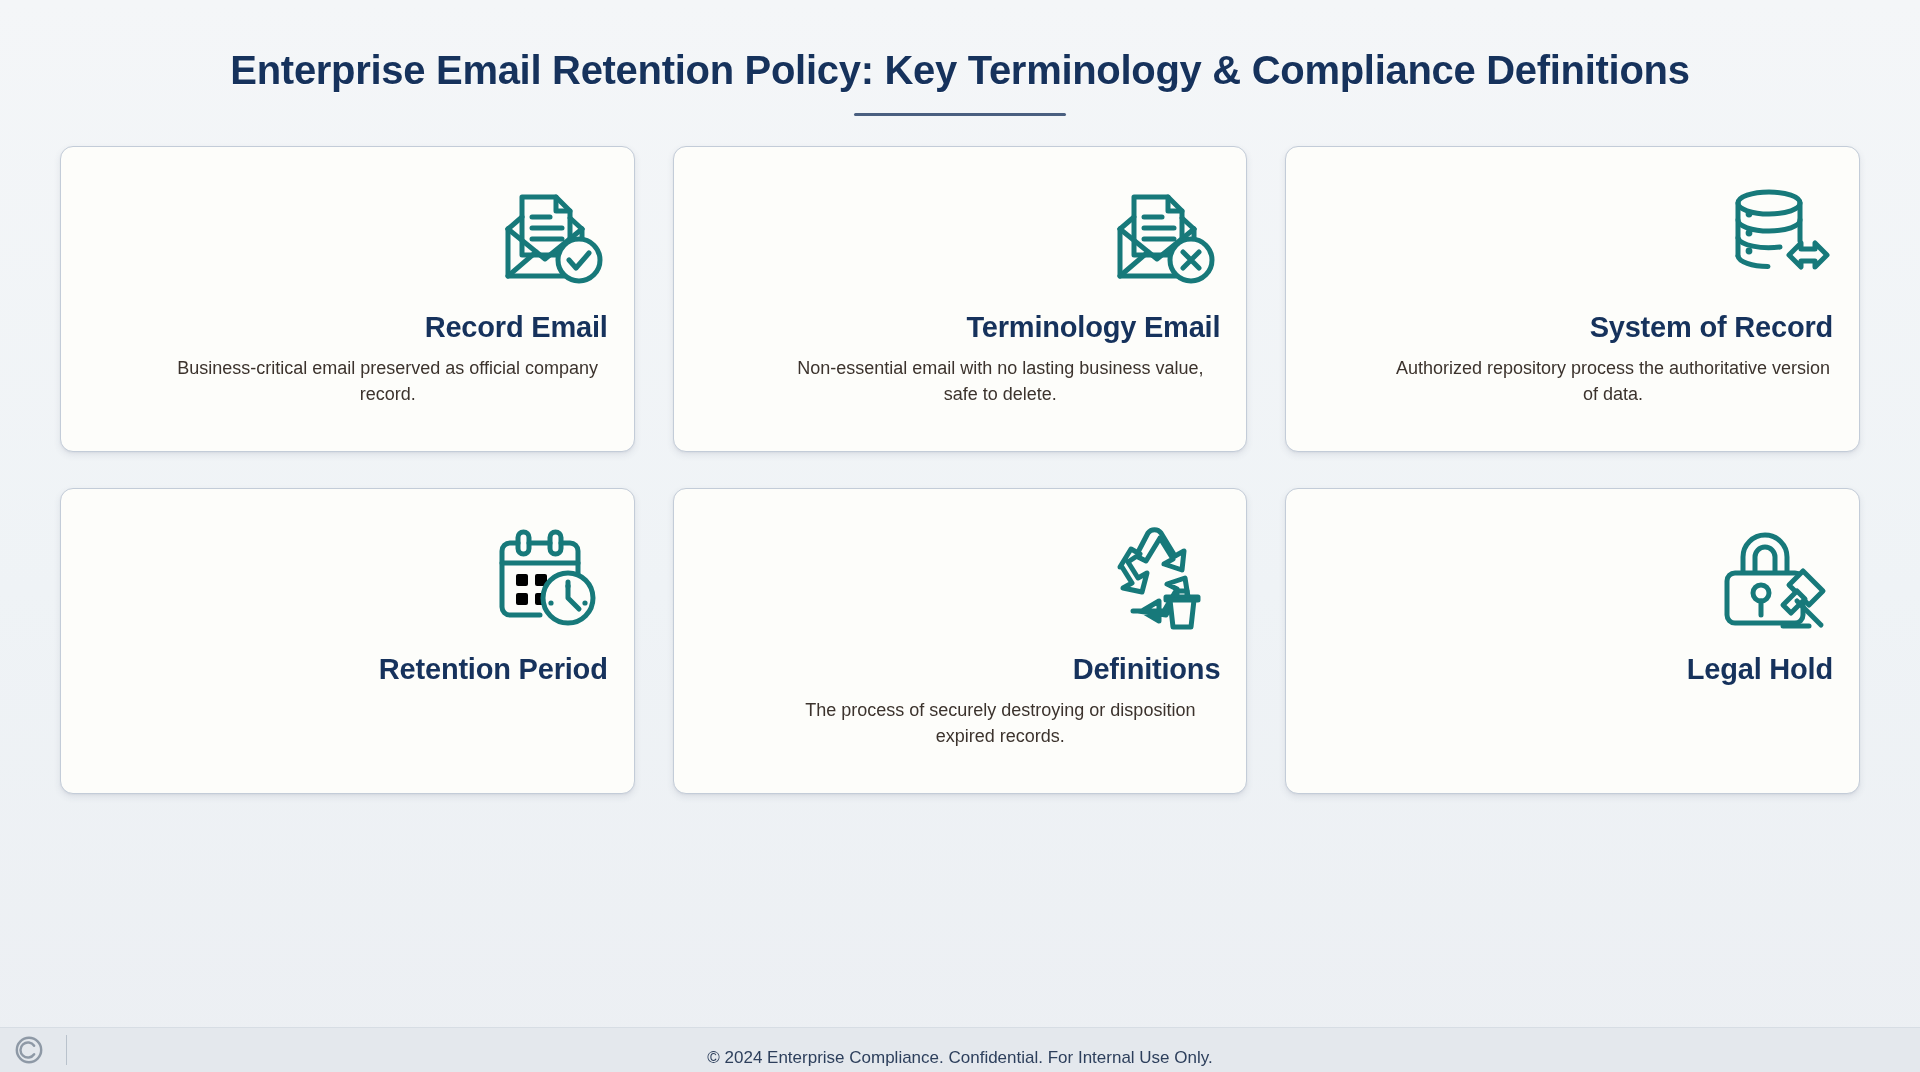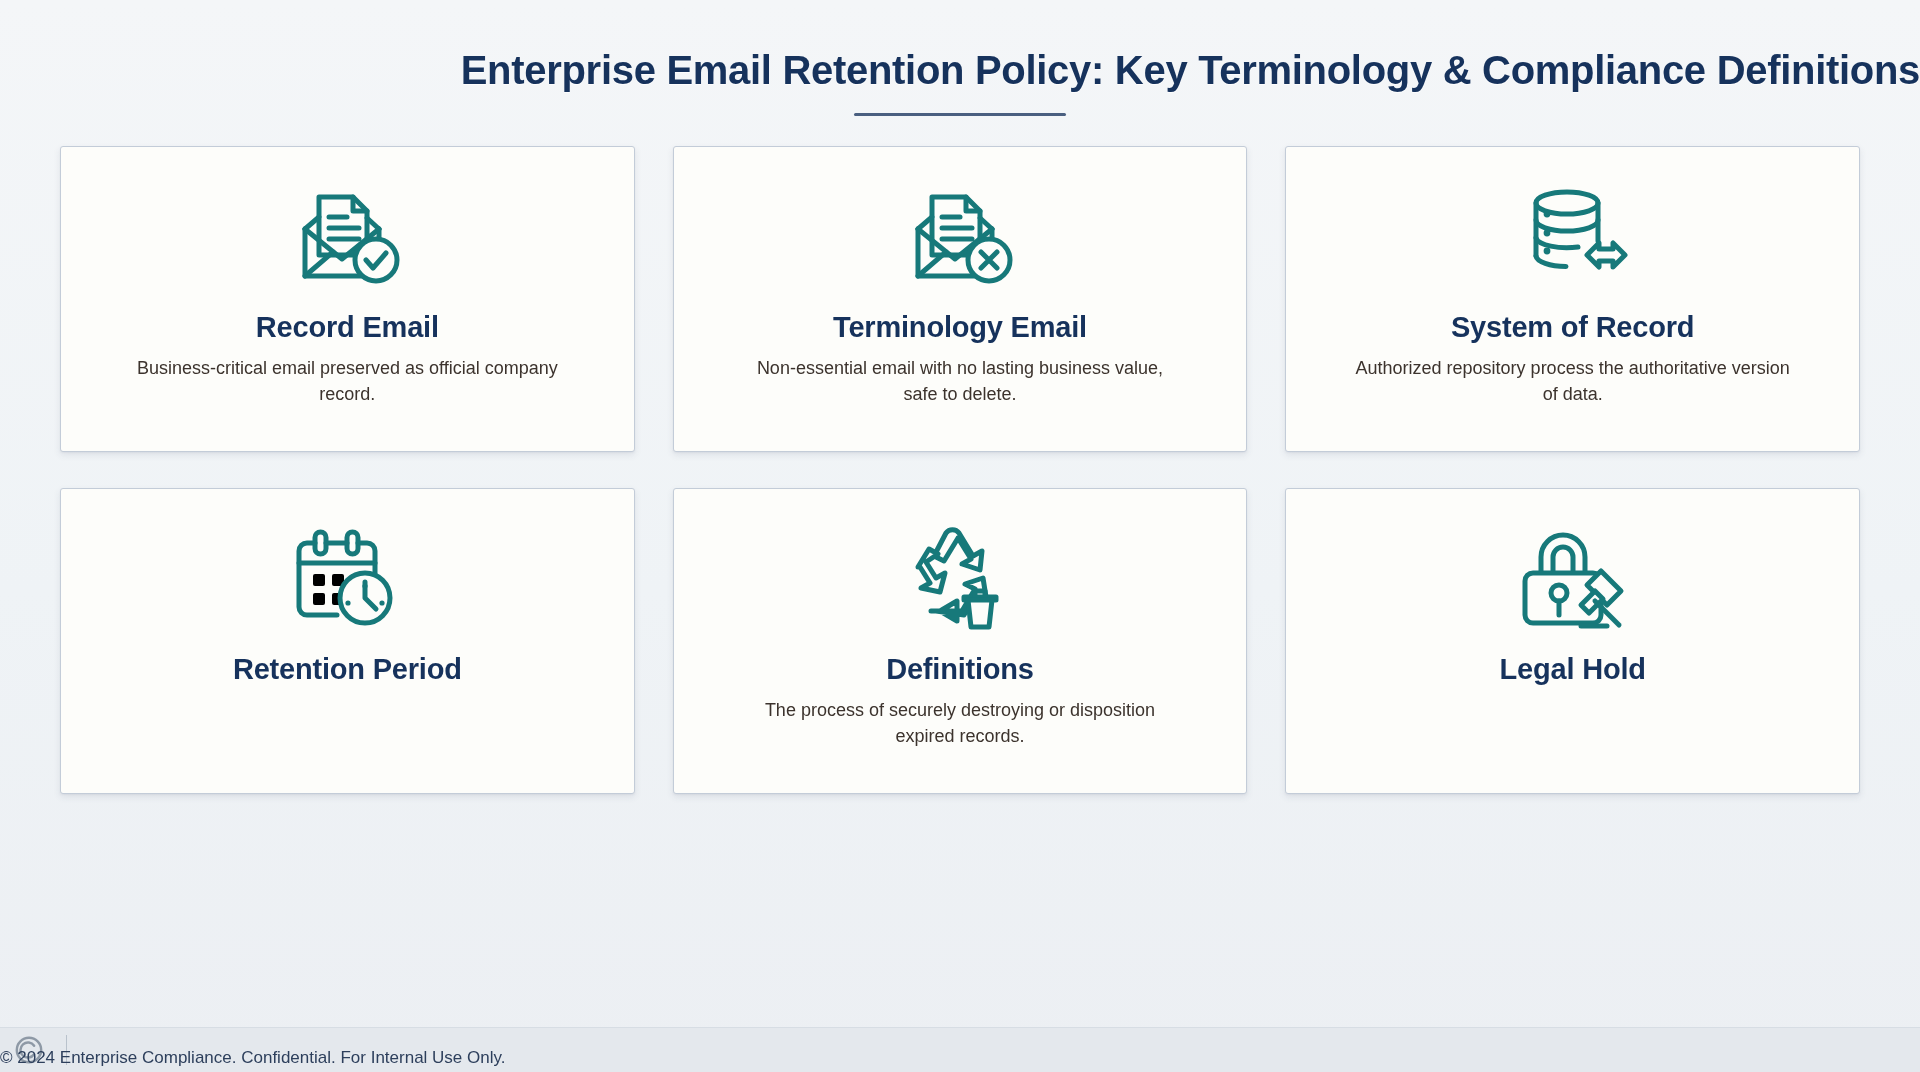--- a/index.html
+++ b/index.html
@@ -21,21 +21,21 @@
     position: absolute;
     inset: 0;
     background: linear-gradient(180deg, #f4f6f8 0%, #eff3f6 55%, #eceff3 100%);
     display: flex;
     flex-direction: column;
   }
 
   
   .title-block {
     padding-top: 48px;
-    text-align: right;
+    text-align: center;
   }
 
   .page-title {
     font-size: 40px;
     font-weight: bold;
     letter-spacing: -0.3px;
     color: #16325c;
     line-height: 1.1;
     font-stretch: condensed;
     text-shadow: 0 1px 1px rgba(255,255,255,0.85);
@@ -56,25 +56,25 @@
     display: grid;
     grid-template-columns: repeat(3, 1fr);
     grid-template-rows: repeat(2, 306px);
     column-gap: 38px;
     row-gap: 36px;
   }
 
   .card {
     background: #fdfdfa;
     border: 1px solid #c3ccd8;
-    border-radius: 3px;
+    border-radius: 13px;
     box-shadow: 0 3px 7px rgba(60,72,95,0.10), 0 1px 2px rgba(60,72,95,0.06);
     display: flex;
     flex-direction: column;
-    align-items: center;
+    align-items: flex-end;
     padding: 26px 26px 18px;
   }
 
   .card-icon {
     height: 118px;
     display: flex;
     align-items: center;
     justify-content: center;
     margin-top: 4px;
   }
@@ -145,21 +145,21 @@
     width: 1px;
     height: 30px;
     background: #b9c2cc;
     margin-left: 22px;
   }
 
   .footer-text {
     position: absolute;
     left: 0;
     right: 0;
-    text-align: left;
+    text-align: center;
     font-size: 17px;
     color: #2d3f5c;
     margin-top: 16px;
   }
 </style>
 </head>
 <body>
 
 <div class="page">
 

